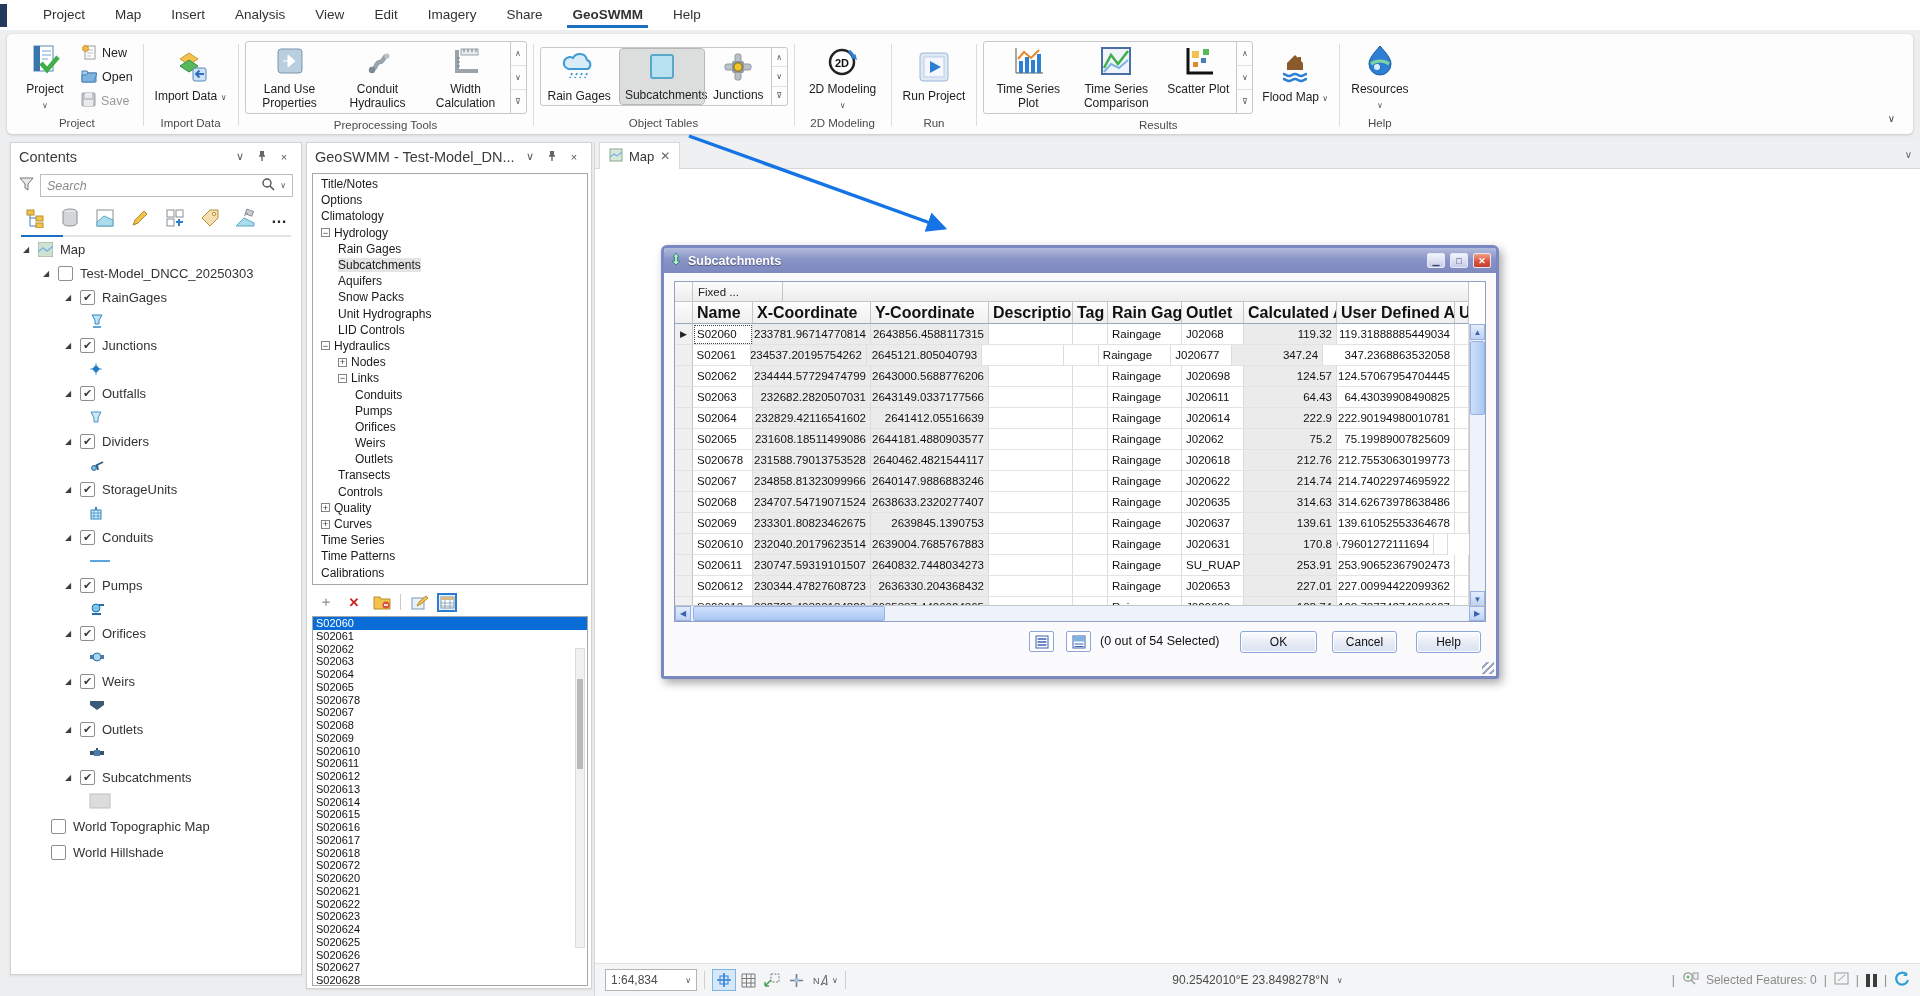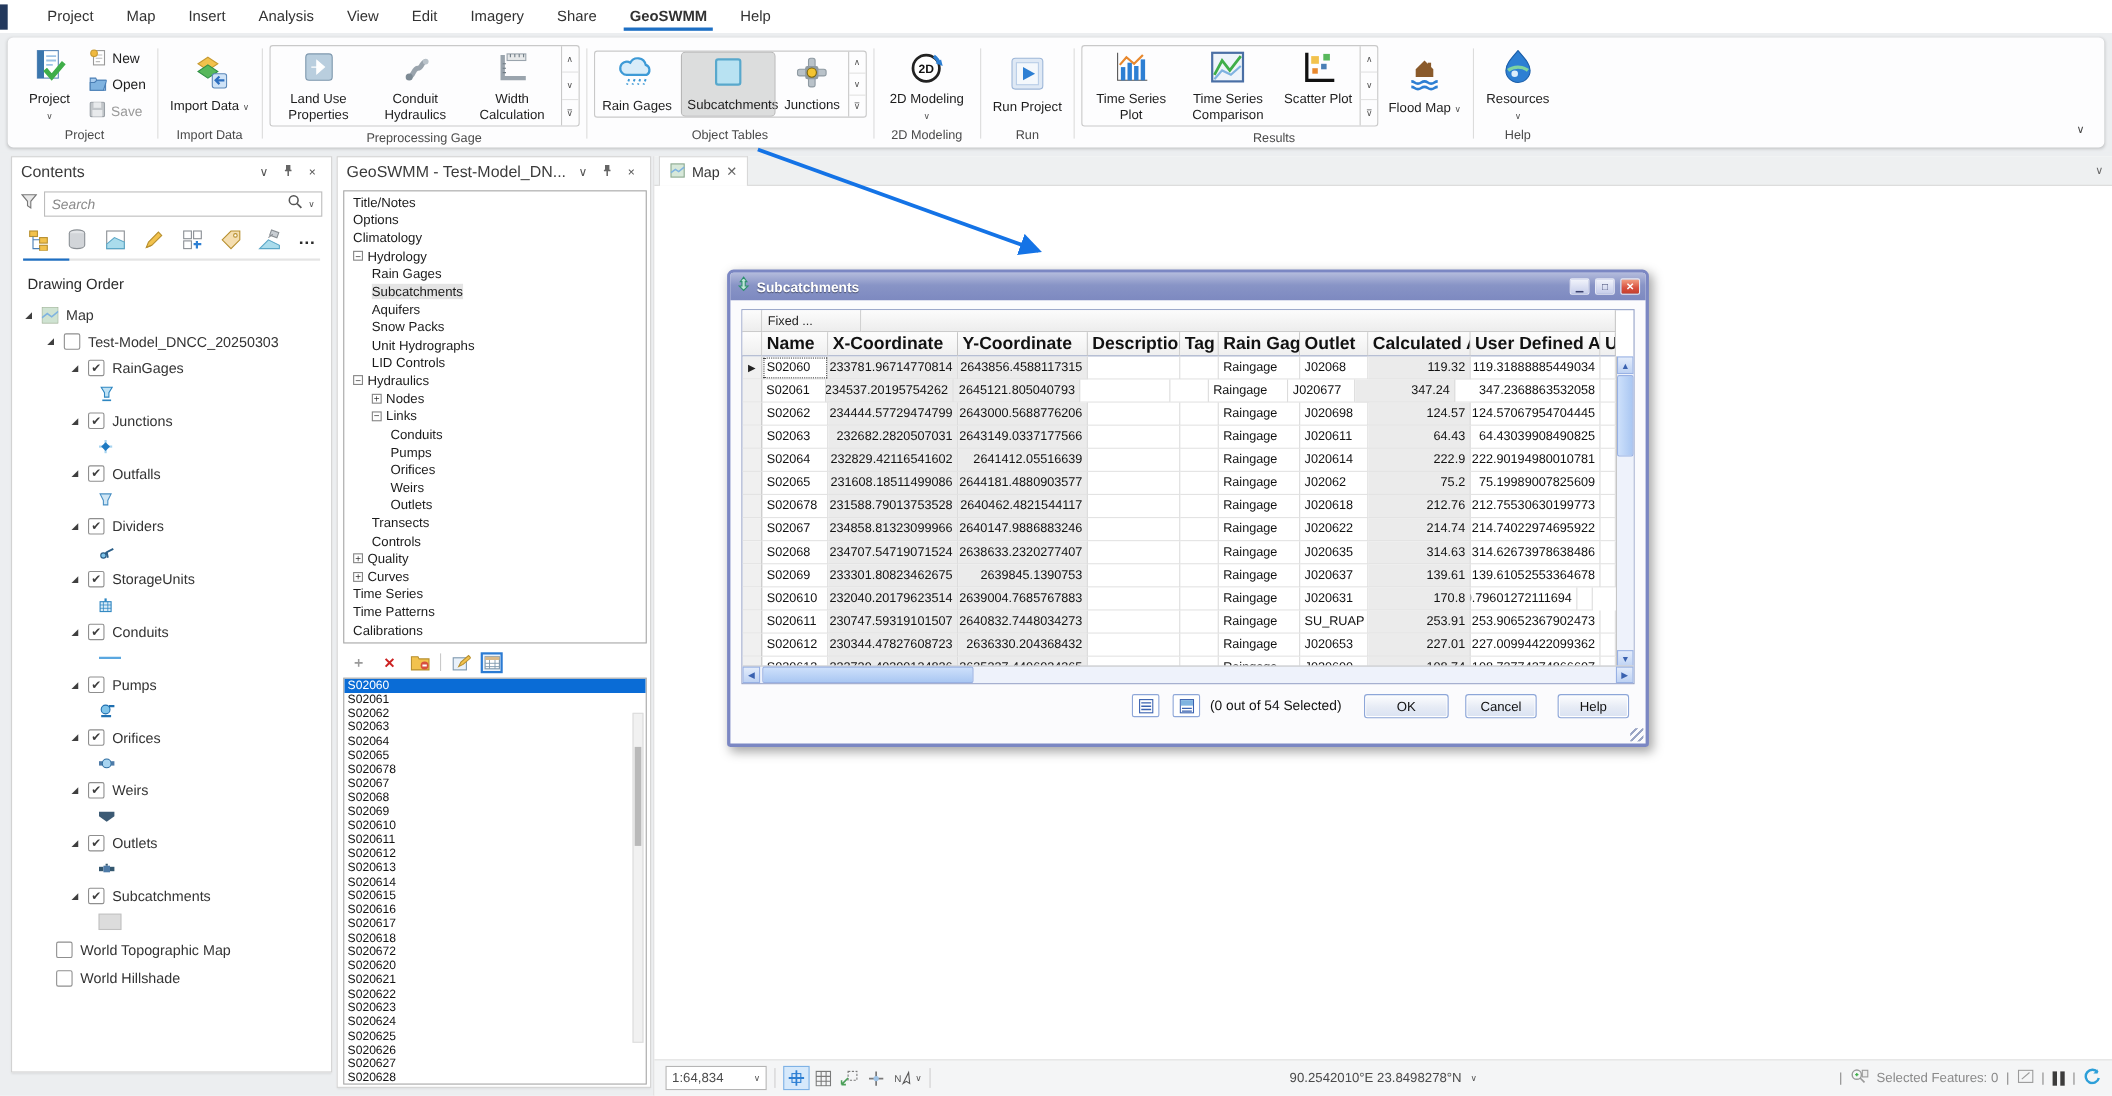--- a/index.html
+++ b/index.html
@@ -260,21 +260,21 @@
                 <span class="blabel">Width Calculation</span>
               </div>
             </div>
           <div class="scrollstrip">
               <div>∧</div>
               <div>∨</div>
               <div>⊽</div>
             </div>
         </div>
       </div>
-      <div class="glabel">Preprocessing Gage</div>
+      <div class="glabel">Preprocessing Tools</div>
     </div>
     <div class="gsep"></div>
 
     <div class="rgroup">
       <div class="gcontent">
         <div class="boxpanel">
           <div id="obj-buttons" style="display:flex;">
               <div class="bigbtn" style="margin: 1px 2px; max-width: 112px;">
                 <span><svg width="34" height="31" viewBox="0 0 34 31">
                     <path d="M9 17a6 6 0 1 1 2-11 7.5 7.5 0 0 1 14 2 5 5 0 0 1 1 9z" fill="#d8ecf9" stroke="#3e9ad6" stroke-width="2"></path>
@@ -486,21 +486,20 @@
     <span class="ct-tool">
         <svg width="22" height="20" viewBox="0 0 22 20">
           <path d="M2 18l8-8 10 5v3z" fill="#aadcec" stroke="#5ba7c7"></path>
           <rect x="12" y="2" width="7" height="5" transform="rotate(20 15 4)" fill="#c9ced3" stroke="#8a8f94"></rect>
           <path d="M10 8l4-3" stroke="#8a8f94"></path>
         </svg>
       </span>
     <span class="ct-tool" style="font-weight:bold; letter-spacing:1px;">…</span>
   </div>
   <div id="ct-underline"></div>
-  <div id="drawing-order">Drawing Order</div>
   <div id="ct-tree" style="padding-left:10px;">
       <div class="ct-row" style="padding-left: 0px;">
         <span class="tri">◢</span>
         <span class="mapicon"><svg width="15" height="15" viewBox="0 0 15 15">
             <rect x="0" y="0" width="15" height="15" fill="#cfe3d2" stroke="#9aa98f"></rect>
             <path d="M0 10l5-4 4 3 6-5" stroke="#7fb3e0" fill="none" stroke-width="1.5"></path>
           </svg></span>
         <span>Map</span>
       </div>
       <div class="ct-row" style="padding-left: 20px;">

